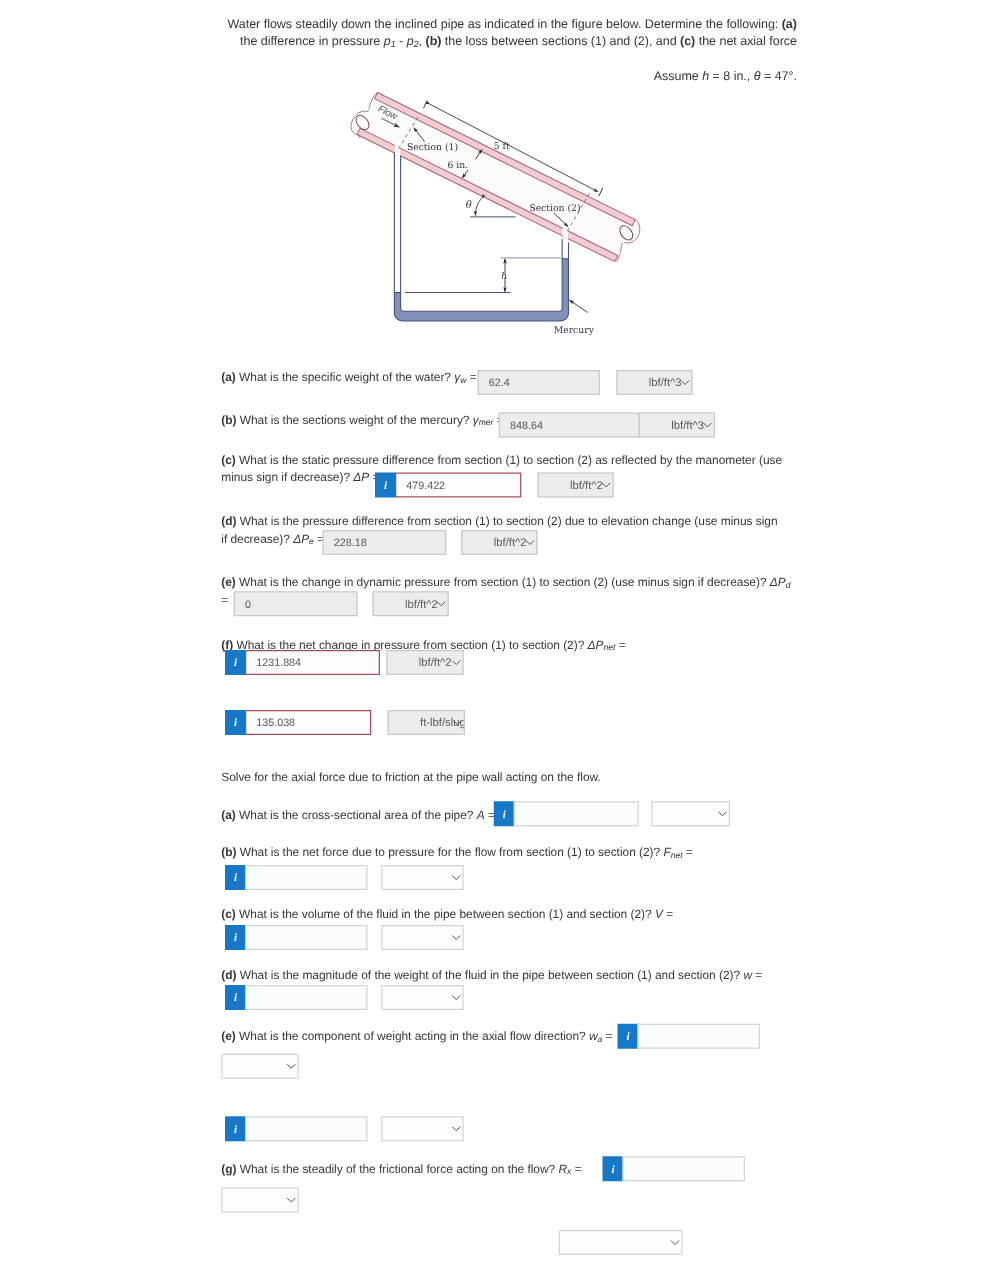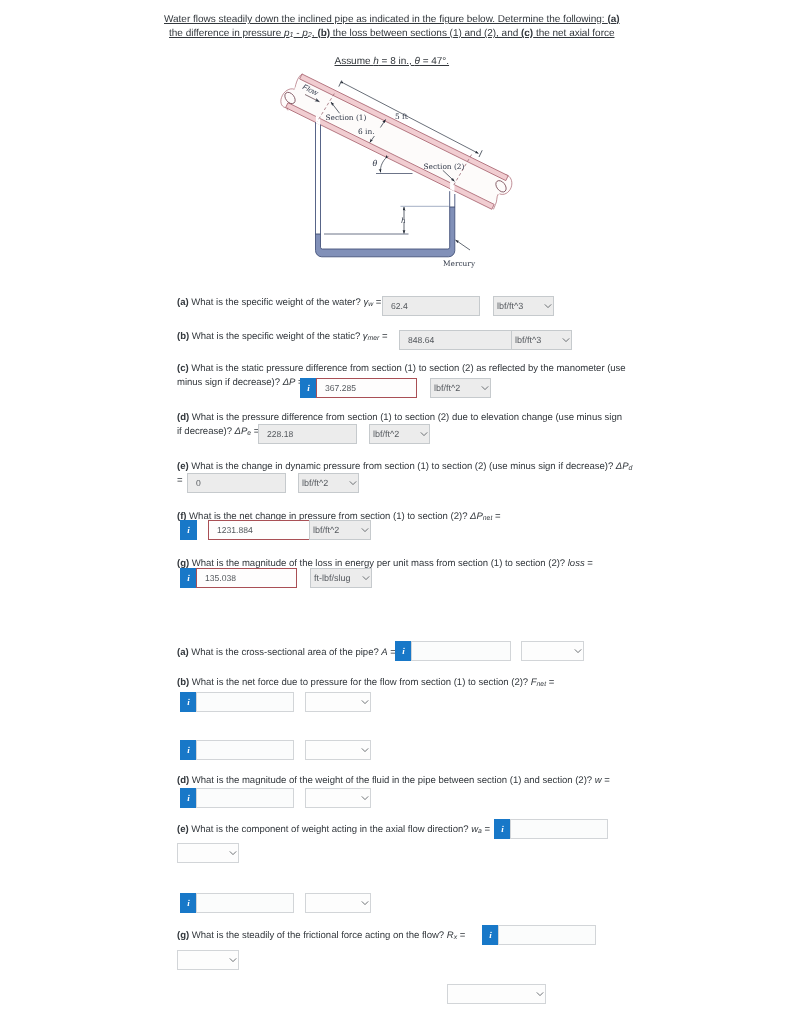--- a/index.html
+++ b/index.html
@@ -1,43 +1,43 @@
 <!DOCTYPE html>
 <html><head>
 <meta charset="utf-8">
 <style>
   html,body{margin:0;padding:0;background:#ffffff;}
   body{width:791px;height:1024px;font-family:"Liberation Sans",sans-serif;color:#31363b;overflow:hidden;
        -webkit-font-smoothing:antialiased;text-rendering:geometricPrecision;}
   .page{position:absolute;left:0;top:0;width:791px;height:1024px;background:#fff;}
 
   
-  .prompt{position:absolute;left:164px;top:13px;font-size:10px;letter-spacing:-0.02px;
-          line-height:13.9px;color:#32373c;text-align:center;white-space:nowrap;text-decoration:underline;}
+  .prompt{position:absolute;left:182px;top:13px;font-size:10px;letter-spacing:-0.02px;
+          line-height:13.9px;color:#32373c;text-align:right;white-space:nowrap;}
   .prompt b{font-weight:700;}
   .it{font-style:italic;}
   sub{font-size:0.72em;vertical-align:-0.2em;line-height:0;}
 
   
   .fig{position:absolute;left:262px;top:66px;}
 
   
   .q{position:absolute;font-size:9.55px;letter-spacing:-0.02px;line-height:14.2px;color:#32373c;}
   .q b{font-weight:700;}
   .nw{white-space:nowrap;}
 
   .inp{display:inline-block;box-sizing:border-box;height:20px;border:1px solid #c6cacd;
        background:#ececec;vertical-align:middle;font-size:8.6px;color:#55595e;
        padding:0 0 0 8px;line-height:18px;white-space:nowrap;overflow:hidden;letter-spacing:0;}
   .inp.wrong{background:#fefdfd;border:1.5px solid #a94f55;color:#55595e;}
   .inp.blank{background:#fbfcfc;border:1px solid #d2d5d8;}
 
   .sel{display:inline-block;box-sizing:border-box;height:20px;border:1px solid #c6cacd;
        background:#ececec;vertical-align:middle;font-size:9.0px;color:#55595e;
-       position:relative;padding:0 0 0 3px;line-height:18px;white-space:nowrap;overflow:hidden;letter-spacing:0;}
+       position:relative;padding:0 0 0 25px;line-height:18px;white-space:nowrap;overflow:hidden;letter-spacing:0;}
   .sel.blank{background:#fdfdfd;border:1px solid #d2d5d8;}
   .chev{position:absolute;top:50%;transform:translateY(-50%);display:block;width:8px;height:5px;}
 
   .ibtn{display:inline-block;box-sizing:border-box;width:17px;height:20px;background:#1878c8;
         vertical-align:middle;position:relative;}
   .ibtn .gi{position:absolute;left:50%;top:50%;transform:translate(-50%,-50%);
             font-size:9px;font-weight:700;color:#fff;font-style:italic;font-family:"Liberation Serif",serif;}
 </style>
 </head>
 <body>
@@ -142,35 +142,35 @@
 <div class="q" style="left:177px;top:296px;width:420px">
   <span class="nw"><b>(a)</b><span> What is the specific weight of the water? </span><span class="it"><span>γ</span><sub>w</sub></span><span> = </span></span>
 </div>
 <div class="inp" style="position:absolute;left:382px;top:296px;width:98px">62.4</div>
 <div class="sel" style="position:absolute;left:493px;top:296px;width:61px"><span>lbf/ft^3</span>
   <svg class="chev" style="right:1px" viewBox="0 0 10 6">
         <path d="M1 1 L5 5 L9 1" fill="none" stroke="#4b5055" stroke-width="1"></path>
       </svg></div>
 
 <div class="q" style="left:177px;top:330px;width:420px">
-  <span class="nw"><b>(b)</b><span> What is the specific weight of the static? </span><span class="it"><span>γ</span><sub>mer</sub></span><span> = </span></span>
+  <span class="nw"><b>(b)</b><span> What is the sections weight of the mercury? </span><span class="it"><span>γ</span><sub>mer</sub></span><span> = </span></span>
 </div>
 <div class="inp" style="position:absolute;left:399px;top:330px;width:113px">848.64</div>
 <div class="sel" style="position:absolute;left:511px;top:330px;width:61px"><span>lbf/ft^3</span>
   <svg class="chev" style="right:1px" viewBox="0 0 10 6">
         <path d="M1 1 L5 5 L9 1" fill="none" stroke="#4b5055" stroke-width="1"></path>
       </svg></div>
 
 <div class="q nw" style="left:177px;top:362px">
   <b>(c)</b><span> What is the static pressure difference from section (1) to section (2) as reflected by the manometer (use</span><br><span>minus sign if decrease)? </span><span class="it">ΔP</span><span> = </span>
 </div>
 <div class="ibtn" style="position:absolute;left:300px;top:378px">
       <span class="gi">i</span>
     </div>
-<div class="inp wrong" style="position:absolute;left:316px;top:378px;width:101px">367.285</div>
+<div class="inp wrong" style="position:absolute;left:316px;top:378px;width:101px">479.422</div>
 <div class="sel" style="position:absolute;left:430px;top:378px;width:61px"><span>lbf/ft^2</span>
   <svg class="chev" style="right:1px" viewBox="0 0 10 6">
         <path d="M1 1 L5 5 L9 1" fill="none" stroke="#4b5055" stroke-width="1"></path>
       </svg></div>
 
 <div class="q nw" style="left:177px;top:411px">
   <b>(d)</b><span> What is the pressure difference from section (1) to section (2) due to elevation change (use minus sign</span><br><span>if decrease)? </span><span class="it"><span>ΔP</span><sub>e</sub></span><span> = </span>
 </div>
 <div class="inp" style="position:absolute;left:258px;top:424px;width:99px">228.18</div>
 <div class="sel" style="position:absolute;left:369px;top:424px;width:61px"><span>lbf/ft^2</span>
@@ -186,38 +186,36 @@
   <svg class="chev" style="right:1px" viewBox="0 0 10 6">
         <path d="M1 1 L5 5 L9 1" fill="none" stroke="#4b5055" stroke-width="1"></path>
       </svg></div>
 
 <div class="q" style="left:177px;top:510px;width:444px">
   <b>(f)</b><span> What is the net change in pressure from section (1) to section (2)? </span><span class="nw"><span class="it"><span>ΔP</span><sub>net</sub></span><span> = </span></span>
 </div>
 <div class="ibtn" style="position:absolute;left:180px;top:520px">
       <span class="gi">i</span>
     </div>
-<div class="inp wrong" style="position:absolute;left:208px;top:520px;width:108px">1231.884</div>
+<div class="inp wrong" style="position:absolute;left:196px;top:520px;width:108px">1231.884</div>
 <div class="sel" style="position:absolute;left:309px;top:520px;width:62px"><span>lbf/ft^2</span>
   <svg class="chev" style="right:1px" viewBox="0 0 10 6">
         <path d="M1 1 L5 5 L9 1" fill="none" stroke="#4b5055" stroke-width="1"></path>
       </svg></div>
 
-<div class="q" style="left:177px;top:557px;width:444px">
-  <b>(g)</b><span> What is the magnitude of the loss in energy per unit mass from section (1) to section (2)? </span><span class="nw"><span class="it">loss</span><span> = </span></span>
-</div>
 <div class="ibtn" style="position:absolute;left:180px;top:568px">
       <span class="gi">i</span>
     </div>
 <div class="inp wrong" style="position:absolute;left:196px;top:568px;width:101px">135.038</div>
 <div class="sel" style="position:absolute;left:310px;top:568px;width:62px"><span>ft-lbf/slug</span>
   <svg class="chev" style="right:1px" viewBox="0 0 10 6">
         <path d="M1 1 L5 5 L9 1" fill="none" stroke="#4b5055" stroke-width="1"></path>
       </svg></div>
 
+<div class="q" style="left:177px;top:616px;width:444px">Solve for the axial force due to friction at the pipe wall acting on the flow.</div>
 
 <div class="q" style="left:177px;top:646px;width:444px">
   <span class="nw"><b>(a)</b><span> What is the cross-sectional area of the pipe? </span><span class="it">A</span><span> = </span></span>
 </div>
 <div class="ibtn" style="position:absolute;left:395px;top:641px">
       <span class="gi">i</span>
     </div>
 <div class="inp blank" style="position:absolute;left:411px;top:641px;width:100px"></div>
 <div class="sel blank" style="position:absolute;left:521px;top:641px;width:63px"><span></span>
   <svg class="chev" style="right:1px" viewBox="0 0 10 6">
@@ -229,20 +227,23 @@
 </div>
 <div class="ibtn" style="position:absolute;left:180px;top:692px">
       <span class="gi">i</span>
     </div>
 <div class="inp blank" style="position:absolute;left:196px;top:692px;width:98px"></div>
 <div class="sel blank" style="position:absolute;left:305px;top:692px;width:66px"><span></span>
   <svg class="chev" style="right:1px" viewBox="0 0 10 6">
         <path d="M1 1 L5 5 L9 1" fill="none" stroke="#4b5055" stroke-width="1"></path>
       </svg></div>
 
+<div class="q" style="left:177px;top:725px;width:444px">
+  <b>(c)</b><span> What is the volume of the fluid in the pipe between section (1) and section (2)? </span><span class="nw"><span class="it">V</span><span> = </span></span>
+</div>
 <div class="ibtn" style="position:absolute;left:180px;top:740px">
       <span class="gi">i</span>
     </div>
 <div class="inp blank" style="position:absolute;left:196px;top:740px;width:98px"></div>
 <div class="sel blank" style="position:absolute;left:305px;top:740px;width:66px"><span></span>
   <svg class="chev" style="right:1px" viewBox="0 0 10 6">
         <path d="M1 1 L5 5 L9 1" fill="none" stroke="#4b5055" stroke-width="1"></path>
       </svg></div>
 
 <div class="q" style="left:177px;top:774px;width:460px">

